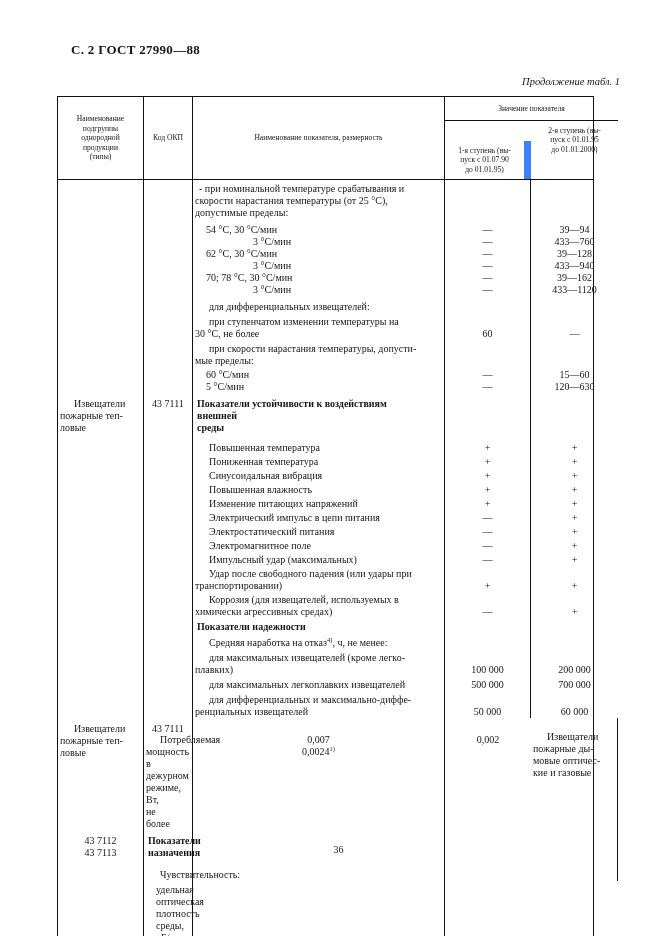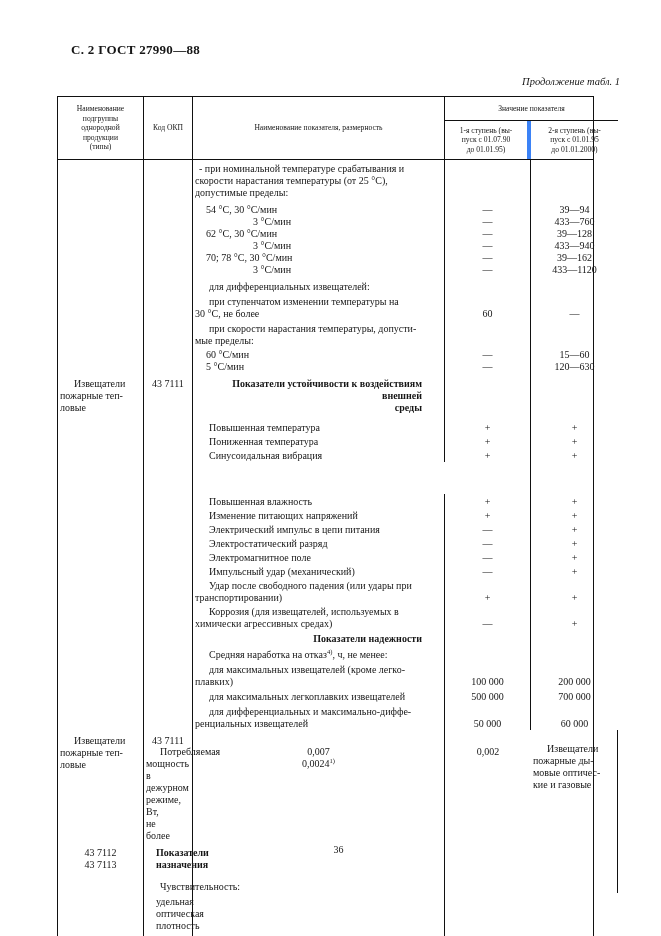--- a/index.html
+++ b/index.html
@@ -23,38 +23,38 @@
   }
   .grid { display:grid; grid-template-columns:86px 49px 252px 86px 87px; }
   .thead { border-bottom:1.2px solid #111; }
   .thead .hc { font-size:7.6px; line-height:9.5px; text-align:center;
     display:flex; align-items:center; justify-content:center;
     white-space:pre-line; padding:2px 1px; }
   .h-name   { grid-row:1 / 3; border-right:1px solid #111; }
   .h-okp    { grid-row:1 / 3; border-right:1px solid #111; font-size:8.2px; }
   .h-ind    { grid-row:1 / 3; border-right:1px solid #111; font-size:8.2px; }
   .h-value  { grid-column:4 / 6; grid-row:1; height:24px; border-bottom:1px solid #111; font-size:8.4px; }
-  .h-s1 { grid-column:4; grid-row:2; height:38px; border-right:4px solid #3b82f6; }
+  .h-s1 { grid-column:4; grid-row:2; height:38px; border-right:7px solid #3b82f6;margin-top:20px; }
   .h-s2 { grid-column:5; grid-row:2; height:38px; }
   
   .tbody .cell { font-size:10px; line-height:12px; }
   .c1 { border-right:1px solid #111; position:relative; }
   .c2 { border-right:1px solid #111; position:relative; }
   .c3 { border-right:1px solid #111; padding-right:18px; }
   .c4 { border-right:1px solid #111; }
   .c1 .abs { position:absolute; left:2px; right:2px; white-space:pre-line;
              text-indent:14px; }
   .c2 .abs { position:absolute; left:0; right:0; text-align:center; white-space:pre-line; }
   .i-para0 { white-space:pre-line; text-indent:4px;  padding-left:2px; }
   .i-para  { white-space:pre-line; text-indent:14px; padding-left:2px; }
   .i-line  { white-space:pre-line; padding-left:16px; }
   .i-wrap  { white-space:pre-line; padding-left:12px; }
   .i-num   { padding-left:13px; }
   .i-sub   { padding-left:60px; }
-  .i-head  { font-weight:bold; text-align:right; white-space:pre-line; padding:0 4px;margin-left:8px; }
+  .i-head  { font-weight:bold; text-align:left; white-space:pre-line; padding:0 4px; }
   .v { display:flex; align-items:flex-end; justify-content:center; }
   .v.va-t { align-items:flex-start; }
   .v span { text-align:center; white-space:pre-line; }
   sup { font-size:6.5px; vertical-align:super; line-height:0; }
   .page-number {
     position:absolute; left:57px; width:563px; top:844px;
     text-align:center; font-size:10px;
   }
 </style>
 </head>
@@ -261,21 +261,21 @@
           <div class="i-line">Синусоидальная вибрация</div>
         </div>
         <div class="cell c4 v" style="padding-top: 2px;">
           <span>+</span>
         </div>
         <div class="cell c5 v" style="padding-top: 2px;">
           <span>+</span>
         </div>
         <div class="cell c1" style="padding-top: 2px;"></div>
         <div class="cell c2" style="padding-top: 2px;"></div>
-        <div class="cell c3" style="padding-top: 2px; margin-top: 32px;">
+        <div class="cell c3" style="padding-top: 2px;">
           <div class="i-line">Повышенная влажность</div>
         </div>
         <div class="cell c4 v" style="padding-top: 2px;">
           <span>+</span>
         </div>
         <div class="cell c5 v" style="padding-top: 2px;">
           <span>+</span>
         </div>
         <div class="cell c1" style="padding-top: 2px;"></div>
         <div class="cell c2" style="padding-top: 2px;"></div>
@@ -295,21 +295,21 @@
         </div>
         <div class="cell c4 v" style="padding-top: 2px;">
           <span>—</span>
         </div>
         <div class="cell c5 v" style="padding-top: 2px;">
           <span>+</span>
         </div>
         <div class="cell c1" style="padding-top: 2px;"></div>
         <div class="cell c2" style="padding-top: 2px;"></div>
         <div class="cell c3" style="padding-top: 2px;">
-          <div class="i-line">Электростатический разряд</div>
+          <div class="i-line">Электростатический питания</div>
         </div>
         <div class="cell c4 v" style="padding-top: 2px;">
           <span>—</span>
         </div>
         <div class="cell c5 v" style="padding-top: 2px;">
           <span>+</span>
         </div>
         <div class="cell c1" style="padding-top: 2px;"></div>
         <div class="cell c2" style="padding-top: 2px;"></div>
         <div class="cell c3" style="padding-top: 2px;">
@@ -317,21 +317,21 @@
         </div>
         <div class="cell c4 v" style="padding-top: 2px;">
           <span>—</span>
         </div>
         <div class="cell c5 v" style="padding-top: 2px;">
           <span>+</span>
         </div>
         <div class="cell c1" style="padding-top: 2px;"></div>
         <div class="cell c2" style="padding-top: 2px;"></div>
         <div class="cell c3" style="padding-top: 2px;">
-          <div class="i-line">Импульсный удар (механический)</div>
+          <div class="i-line">Импульсный удар (максимальных)</div>
         </div>
         <div class="cell c4 v" style="padding-top: 2px;">
           <span>—</span>
         </div>
         <div class="cell c5 v" style="padding-top: 2px;">
           <span>+</span>
         </div>
         <div class="cell c1" style="padding-top: 2px;"></div>
         <div class="cell c2" style="padding-top: 2px;"></div>
         <div class="cell c3" style="padding-top: 2px;">

